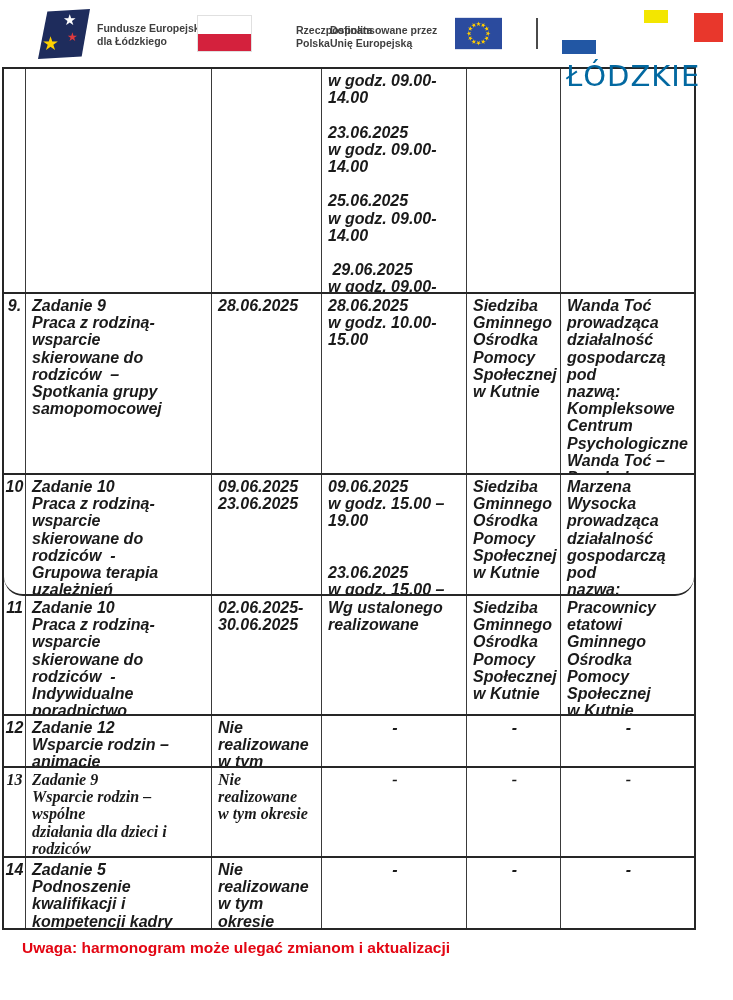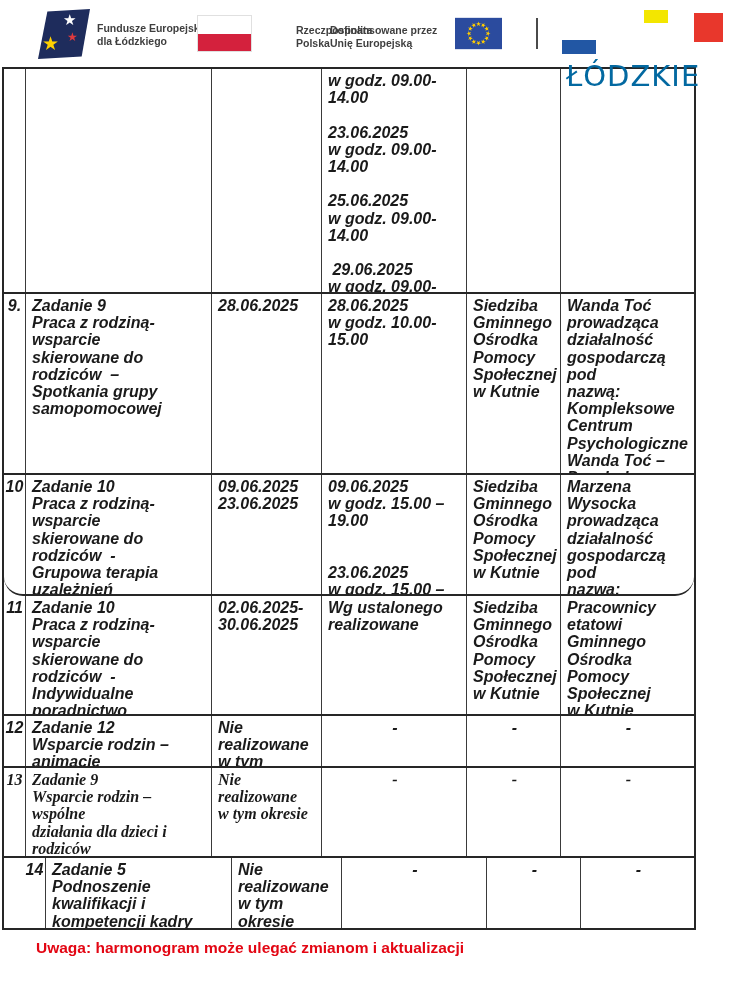--- a/index.html
+++ b/index.html
@@ -39,33 +39,33 @@
   .lz-red   { left:134px;top:4px;  width:29px; height:29px; background:#e8372c; }
   .lz-text  { position:absolute; left:6px; top:8px; z-index:2;
               font-family:"DejaVu Sans", sans-serif; font-size:29px; font-weight:normal;
               letter-spacing:1px; color:#0369a1;margin-top:42px; }
 
   
   .tbl { position:absolute; left:2px; top:67px; width:694px;
          border:2px solid #262626; }
   .row { display:grid; grid-template-columns:22px 186px 110px 145px 94px 1fr;
          border-bottom:2px solid #262626; }
-  .row:last-child { border-bottom:none;padding-left:20px; }
+  .row:last-child { border-bottom:none; }
   .cell { border-right:1px solid #3a3a3a; padding:3px 4px 0 6px;
           font-size:16px; line-height:17.2px; font-weight:bold; font-style:italic;
           color:#1a1a1a; white-space:pre-wrap; overflow:hidden; }
   .cell:last-child { border-right:none; }
   .cell.num { text-align:center; padding:3px 1px 0 1px; }
   .cell.c   { text-align:center; }
   .r0 { height:225px; } .r1 { height:181px; } .r2 { height:121px;border-radius:19px; }
   .r3 { height:120px; } .r4 { height:52px; }  .r5 { height:90px;font-family:Liberation Serif, serif; }
   .r6 { height:70px; }
 
   
-  .note { position:absolute; left:36px; top:938px; font-size:15.5px;
+  .note { position:absolute; left:22px; top:938px; font-size:15.5px;
           font-weight:bold; color:#e30613; line-height:20px; }
 </style>
 </head>
 <body>
 
 <div class="page">
 
   <div>
 
     <div class="fe-flag">

